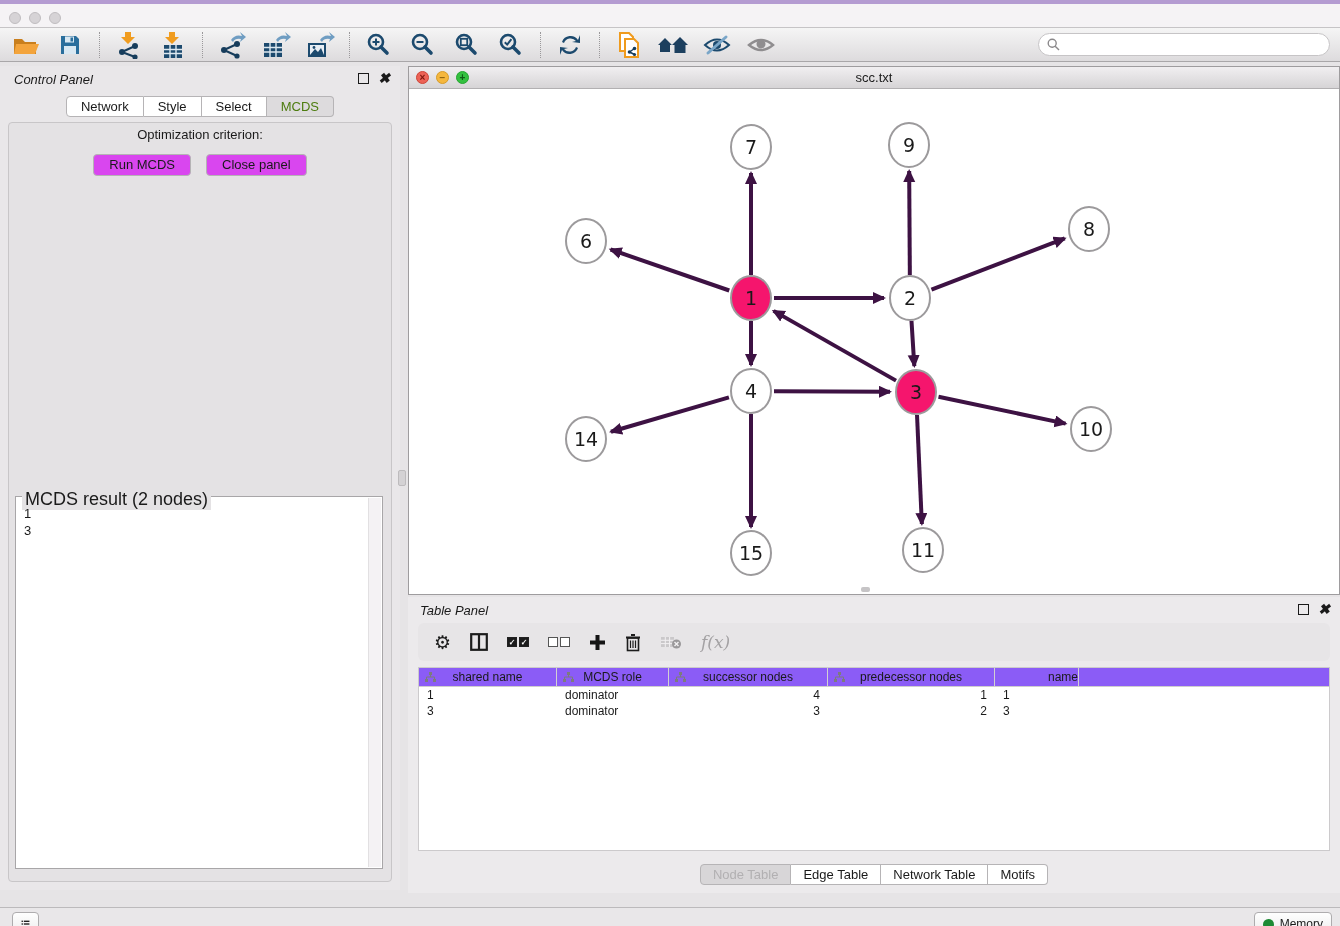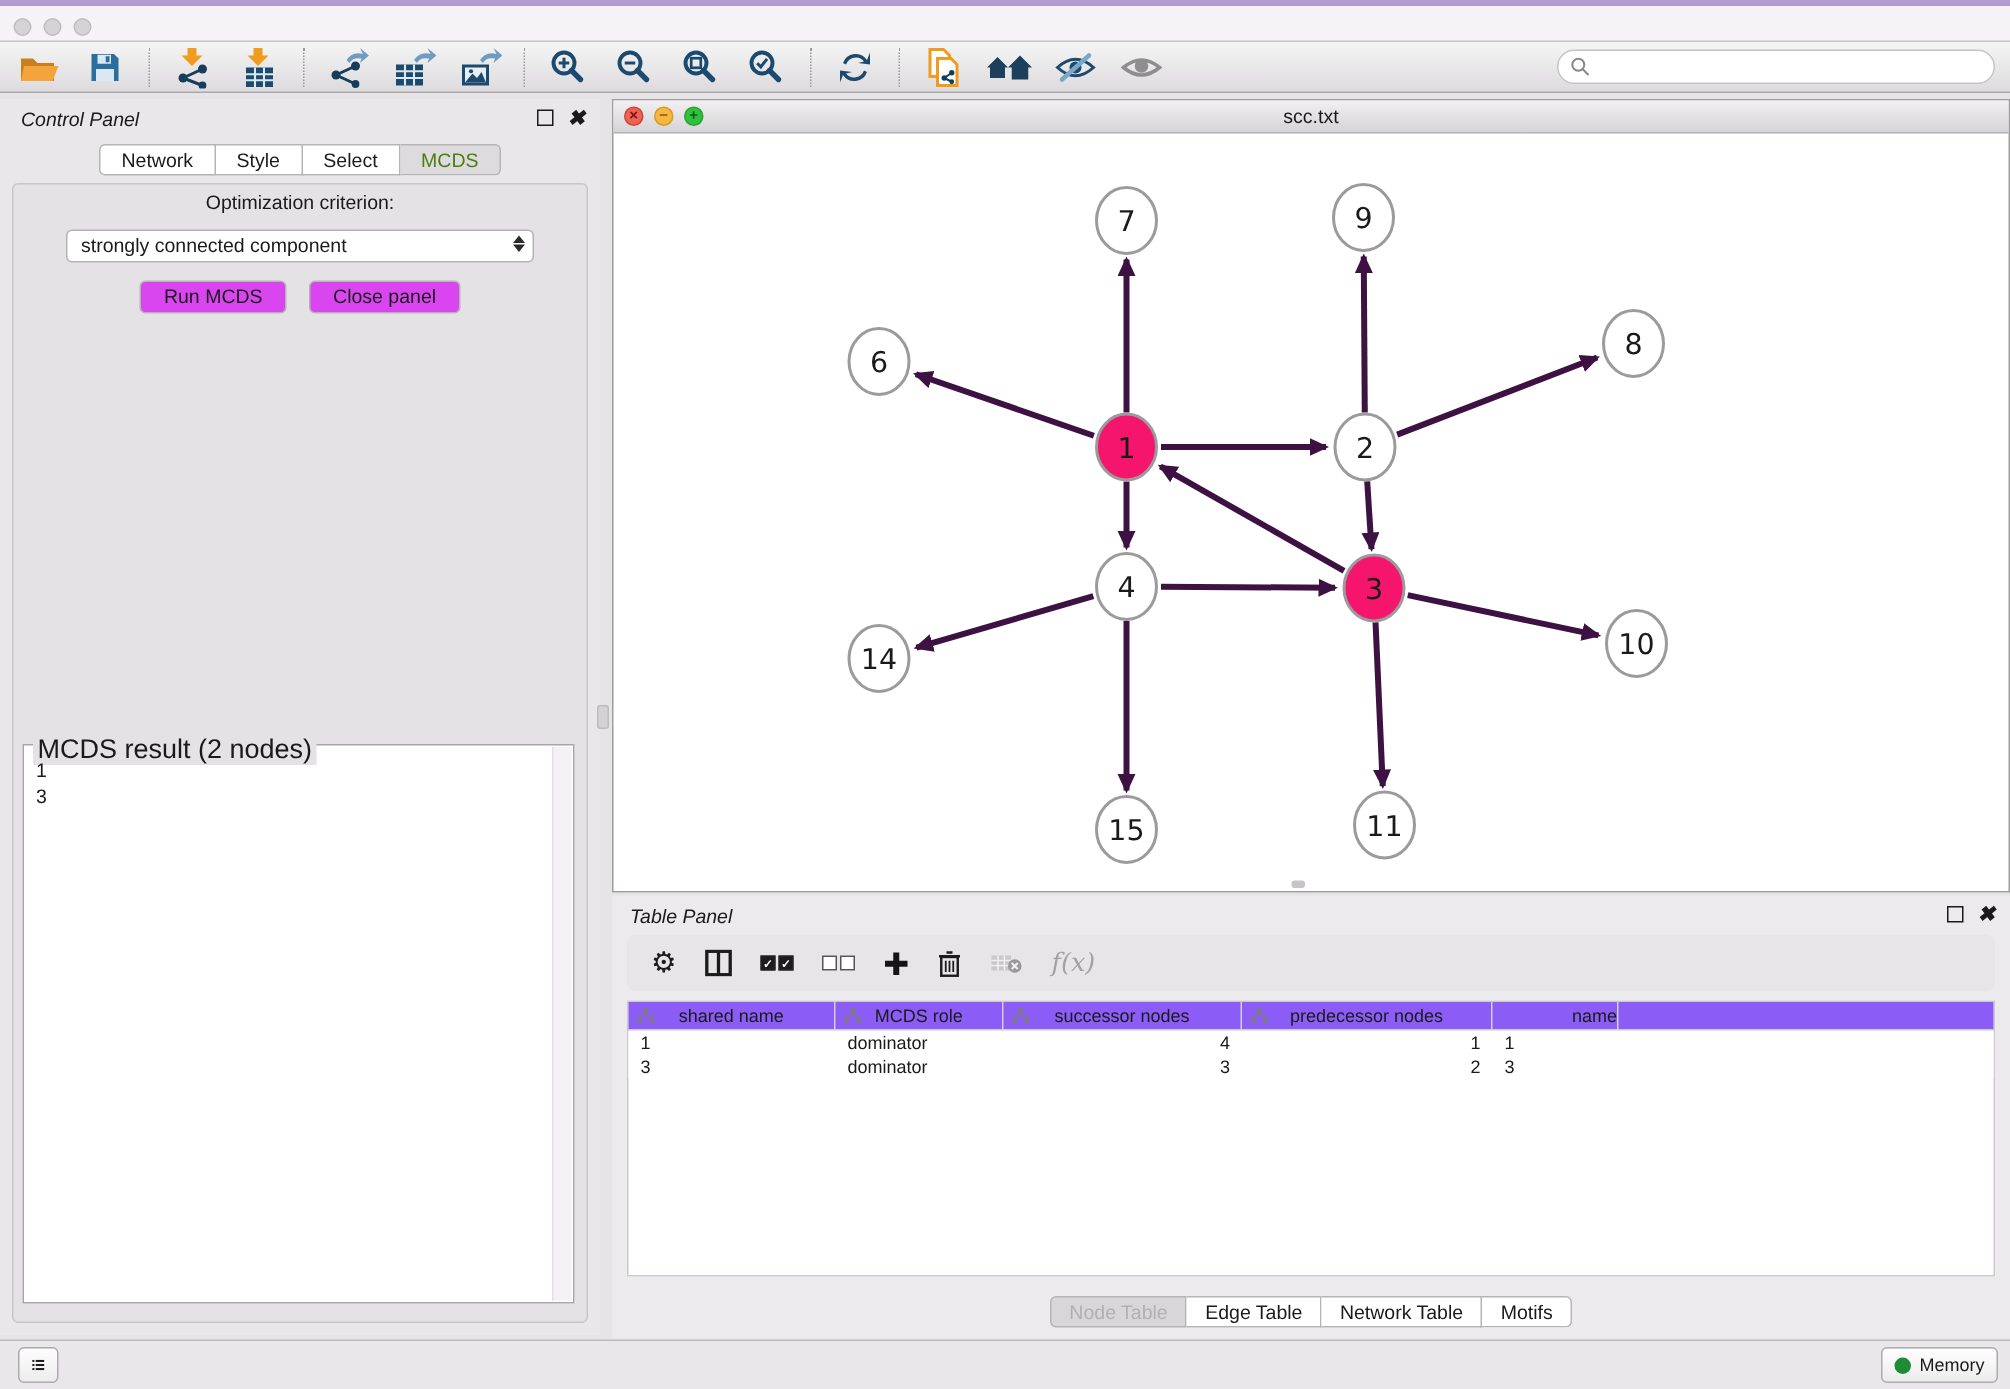--- a/index.html
+++ b/index.html
@@ -86,21 +86,21 @@
   .trow{display:flex;height:16px;font-size:12px;background:#fff;}
   .td{padding:0 8px;line-height:16px;overflow:hidden;white-space:nowrap;}
   .td.right{text-align:right;}
   .tp-tabs{position:absolute;left:0;right:0;bottom:8px;display:flex;justify-content:center;}
   .tp-tab{height:21px;line-height:19px;padding:0 12px;font-size:13px;background:#fff;
     border:1px solid #b6b4b6;border-left:none;}
   .tp-tab:first-child{border-left:1px solid #b6b4b6;border-radius:4px 0 0 4px;}
   .tp-tab:last-child{border-radius:0 4px 4px 0;}
   .tp-tab.active{background:#d8d6d8;color:#b2b0b2;}
   
-  .statusbar{position:absolute;left:0;bottom:0;right:0;height:33px;background:#e9e7e9;border-top:1px solid #bcbabc;}
+  .statusbar{position:absolute;left:0;bottom:0;right:0;height:19px;background:#e9e7e9;border-top:1px solid #bcbabc;}
   .sb-btn{position:absolute;top:4px;height:24px;background:linear-gradient(#fefefe,#ececec);
     border:1px solid #aeacae;border-radius:4px;display:flex;align-items:center;justify-content:center;gap:6px;
     font-size:12px;padding:0 8px;}
   .sb-left{left:12px;width:27px;}
   .sb-right{right:8px;}
   .green-dot{width:11px;height:11px;border-radius:50%;background:#1e8b35;}
   svg{display:block;}
 </style>
 </head>
 <body>
@@ -255,27 +255,20 @@
     </span>
   </div>
   <div class="cp-tabs">
       <span class="cp-tab">Network</span>
       <span class="cp-tab">Style</span>
       <span class="cp-tab">Select</span>
       <span class="cp-tab active">MCDS</span>
     </div>
   <div class="cp-content">
     <div class="opt-label">Optimization criterion:</div>
-    <div class="opt-select">
-      <span>strongly connected component</span>
-      <span class="stepper">
-          <i class="up"></i>
-          <i class="dn"></i>
-        </span>
-    </div>
     <div class="cp-buttons">
       <span class="btn">Run MCDS</span>
       <span class="btn">Close panel</span>
     </div>
     <div class="result-box">
       <span class="result-legend">MCDS result (2 nodes)</span>
       <div class="result-list">
           <div>1</div>
           <div>3</div>
         </div>

